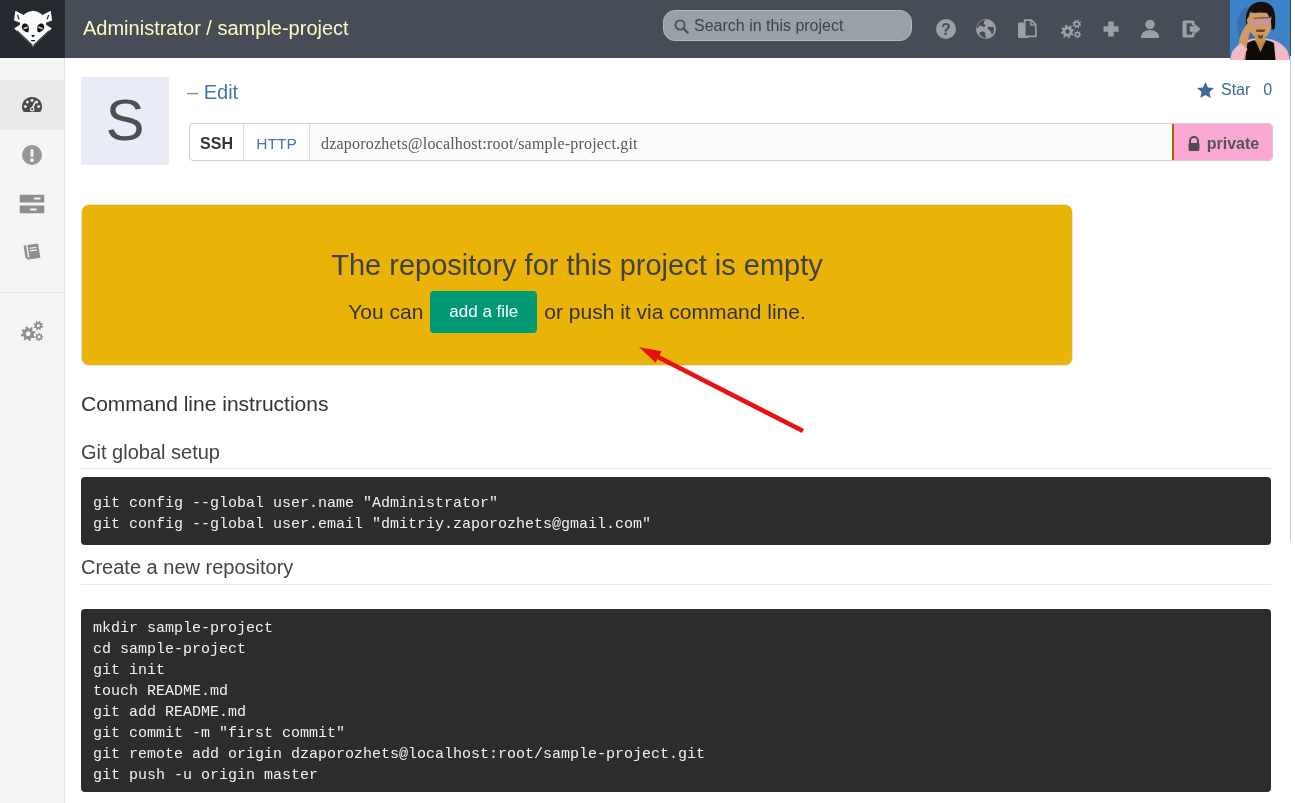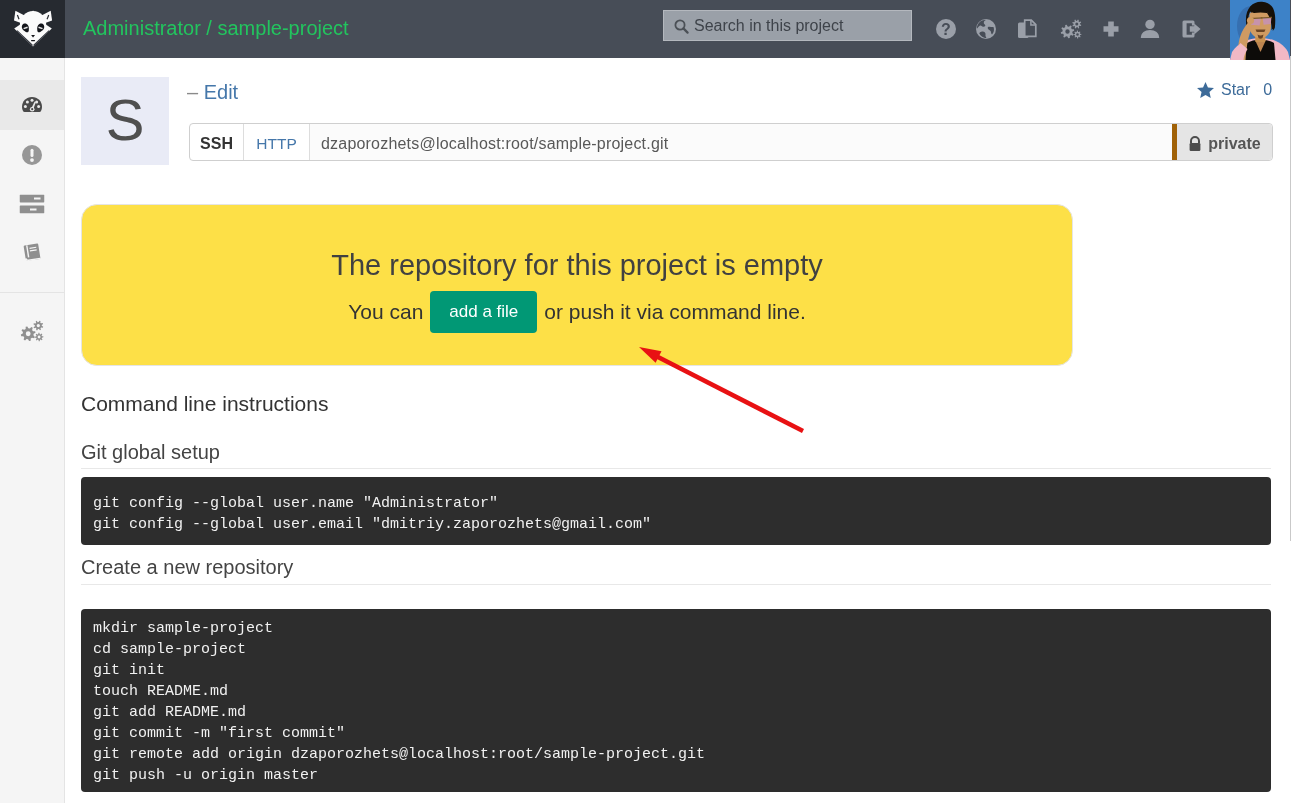--- a/index.html
+++ b/index.html
@@ -1,43 +1,43 @@
 <!DOCTYPE html>
 <html><head>
 <meta charset="utf-8">
 <style>
 *{box-sizing:border-box;margin:0;padding:0}
 body{font-family:"Liberation Sans",sans-serif;background:#fff}
 #page{position:relative;width:1295px;height:803px;overflow:hidden;background:#fff}
 #nav{position:absolute;left:0;top:0;width:1291px;height:58px;background:#474d57}
 #logo{position:absolute;left:0;top:0;width:65px;height:58px;background:#262a30}
-#navtitle{position:absolute;left:83px;top:0;height:58px;line-height:56px;color:#22c55e;font-size:20px}
-#search{position:absolute;left:663px;top:10px;width:249px;height:31px;background:#9aa0a8;border:1px solid #b4b8be;border-radius:0;color:#3e434a;font-size:16px;line-height:29px;padding-left:30px}
+#navtitle{position:absolute;left:83px;top:0;height:58px;line-height:56px;color:#fef9c3;font-size:20px}
+#search{position:absolute;left:663px;top:10px;width:249px;height:31px;background:#9aa0a8;border:1px solid #b4b8be;border-radius:12px;color:#3e434a;font-size:16px;line-height:29px;padding-left:30px}
 .nico{position:absolute;top:18px;width:22px;height:22px}
 #avatar{position:absolute;left:1230px;top:0;width:60px;height:60px}
 #sidebar{position:absolute;left:0;top:58px;width:65px;height:745px;background:#f5f5f5;border-right:1px solid #e4e4e4}
 .sitem{position:absolute;left:0;width:64px;height:50px}
 .sitem.active{background:#e9e9e9}
 .sitem svg{position:absolute;left:50%;top:50%;transform:translate(-50%,-50%)}
 #sidesep{position:absolute;left:0;top:234px;width:64px;border-top:1px solid #e4e4e4}
 #content{position:absolute;left:81px;top:58px;width:1190px}
 #savatar{position:absolute;left:0;top:19px;width:88px;height:88px;background:#e9ebf6;color:#4f4f4f;font-size:58px;text-align:center;line-height:85px}
 #editrow{position:absolute;left:106px;top:24px;font-size:20px;line-height:20px;color:#8a8a8a}
 #editrow a{color:#4577aa;text-decoration:none}
 #starrow{position:absolute;left:1116px;top:23px;font-size:16px;line-height:17px;font-weight:normal;color:#3d6b99;white-space:nowrap}
 #starrow svg{vertical-align:-2.5px;margin-right:7px}
 #starcount{margin-left:13px}
 #clonebar{position:absolute;left:108px;top:65px;width:1084px;height:38px;display:flex;border:1px solid #cfcfcf;border-radius:4px;background:#fff;font-size:16px}
 #clonebar .seg{display:flex;align-items:center;justify-content:center}
 #seg-ssh{width:54px;font-weight:bold;color:#333;border-right:1px solid #ddd;padding-top:3px}
 #seg-http{width:66px;color:#4577aa;font-size:15.5px;border-right:1px solid #ddd;padding-top:3px}
-#seg-url{flex:1;background:#fbfbfb;font-family:Liberation Sans, sans-serif;font-size:16px;color:#585858;padding-left:11px;letter-spacing:0.2px;display:flex;align-items:center;padding-top:3px}
-#seg-priv{width:100px;background:#e5e5e5;border-left:5px solid #a16207;border-radius:0 4px 4px 0;font-weight:bold;font-size:16px;color:#555;display:flex;align-items:center;justify-content:center;padding-top:3px}
+#seg-url{flex:1;background:#fbfbfb;font-family:Liberation Serif, serif;font-size:16px;color:#585858;padding-left:11px;letter-spacing:0.2px;display:flex;align-items:center;padding-top:3px}
+#seg-priv{width:100px;background:#f9a8d4;border-left:2px solid #a16207;border-radius:0 4px 4px 0;font-weight:bold;font-size:16px;color:#555;display:flex;align-items:center;justify-content:center;padding-top:3px}
 #seg-priv svg{margin-right:6px}
-#emptybox{position:absolute;left:0;top:146px;width:992px;height:162px;background:#fde047;border:1px solid #e5e5e5;border-radius:16px;text-align:center}
+#emptybox{position:absolute;left:0;top:146px;width:992px;height:162px;background:#eab308;border:1px solid #e5e5e5;border-radius:8px;text-align:center}
 #emptytitle{position:absolute;left:0;right:0;top:44px;font-size:29px;line-height:32px;color:#414141}
 #emptysub{position:absolute;left:0;right:0;top:86px;height:42px;font-size:21px;color:#333;display:flex;align-items:center;justify-content:center}
 #addfile{display:inline-block;background:#019875;color:#fff;font-size:17px;border-radius:4px;width:107px;height:42px;line-height:42px;text-align:center;margin:0 7px}
 #cmdh{position:absolute;left:0;top:334px;font-size:21px;font-weight:normal;color:#333;line-height:24px}
 .subh{position:absolute;left:0;width:1190px;font-size:20px;color:#444;line-height:23px;border-bottom:1px solid #e8e8e8}
 #subh1{top:383px;height:28px}
 #subh2{top:498px;height:29px}
 pre{position:absolute;left:0;width:1190px;background:#2d2d2d;border-radius:4px;color:#f1f1f1;font-family:"Liberation Mono",monospace;font-size:15px;line-height:21px}
 #pre1{top:419px;height:68px;padding:16px 12px 8px}
 #pre2{top:551px;height:183px;padding:9px 12px 6px}

